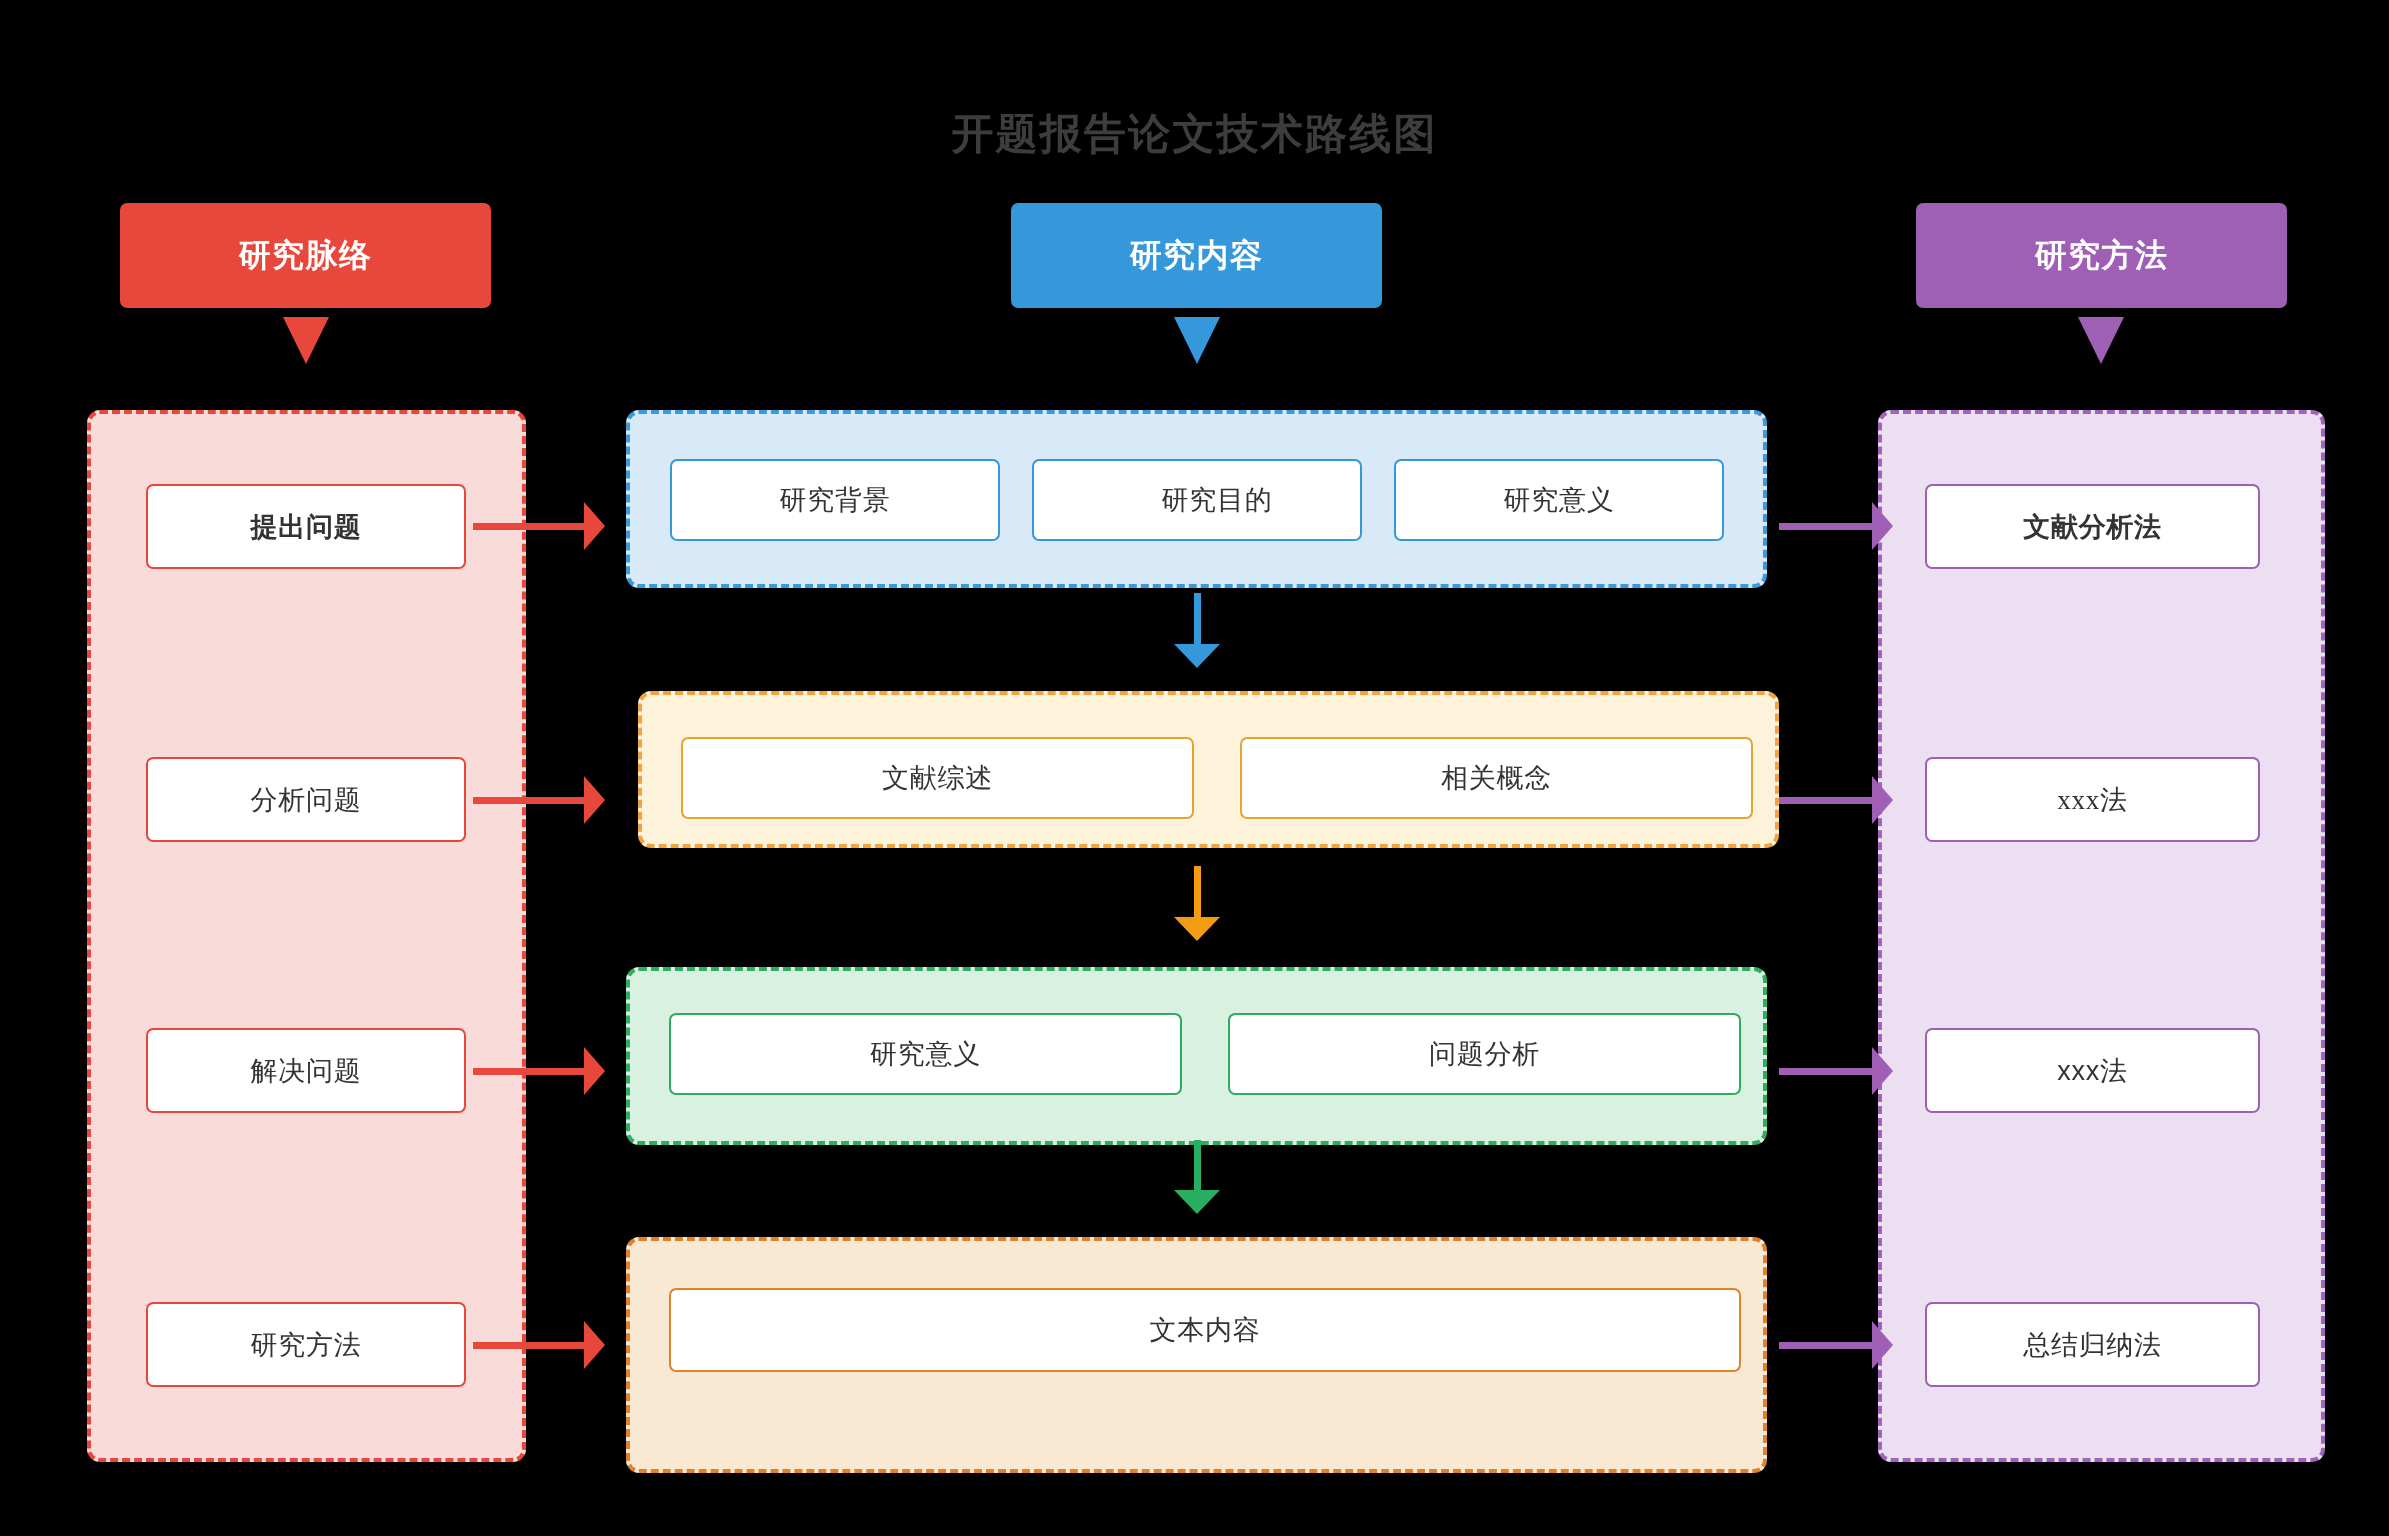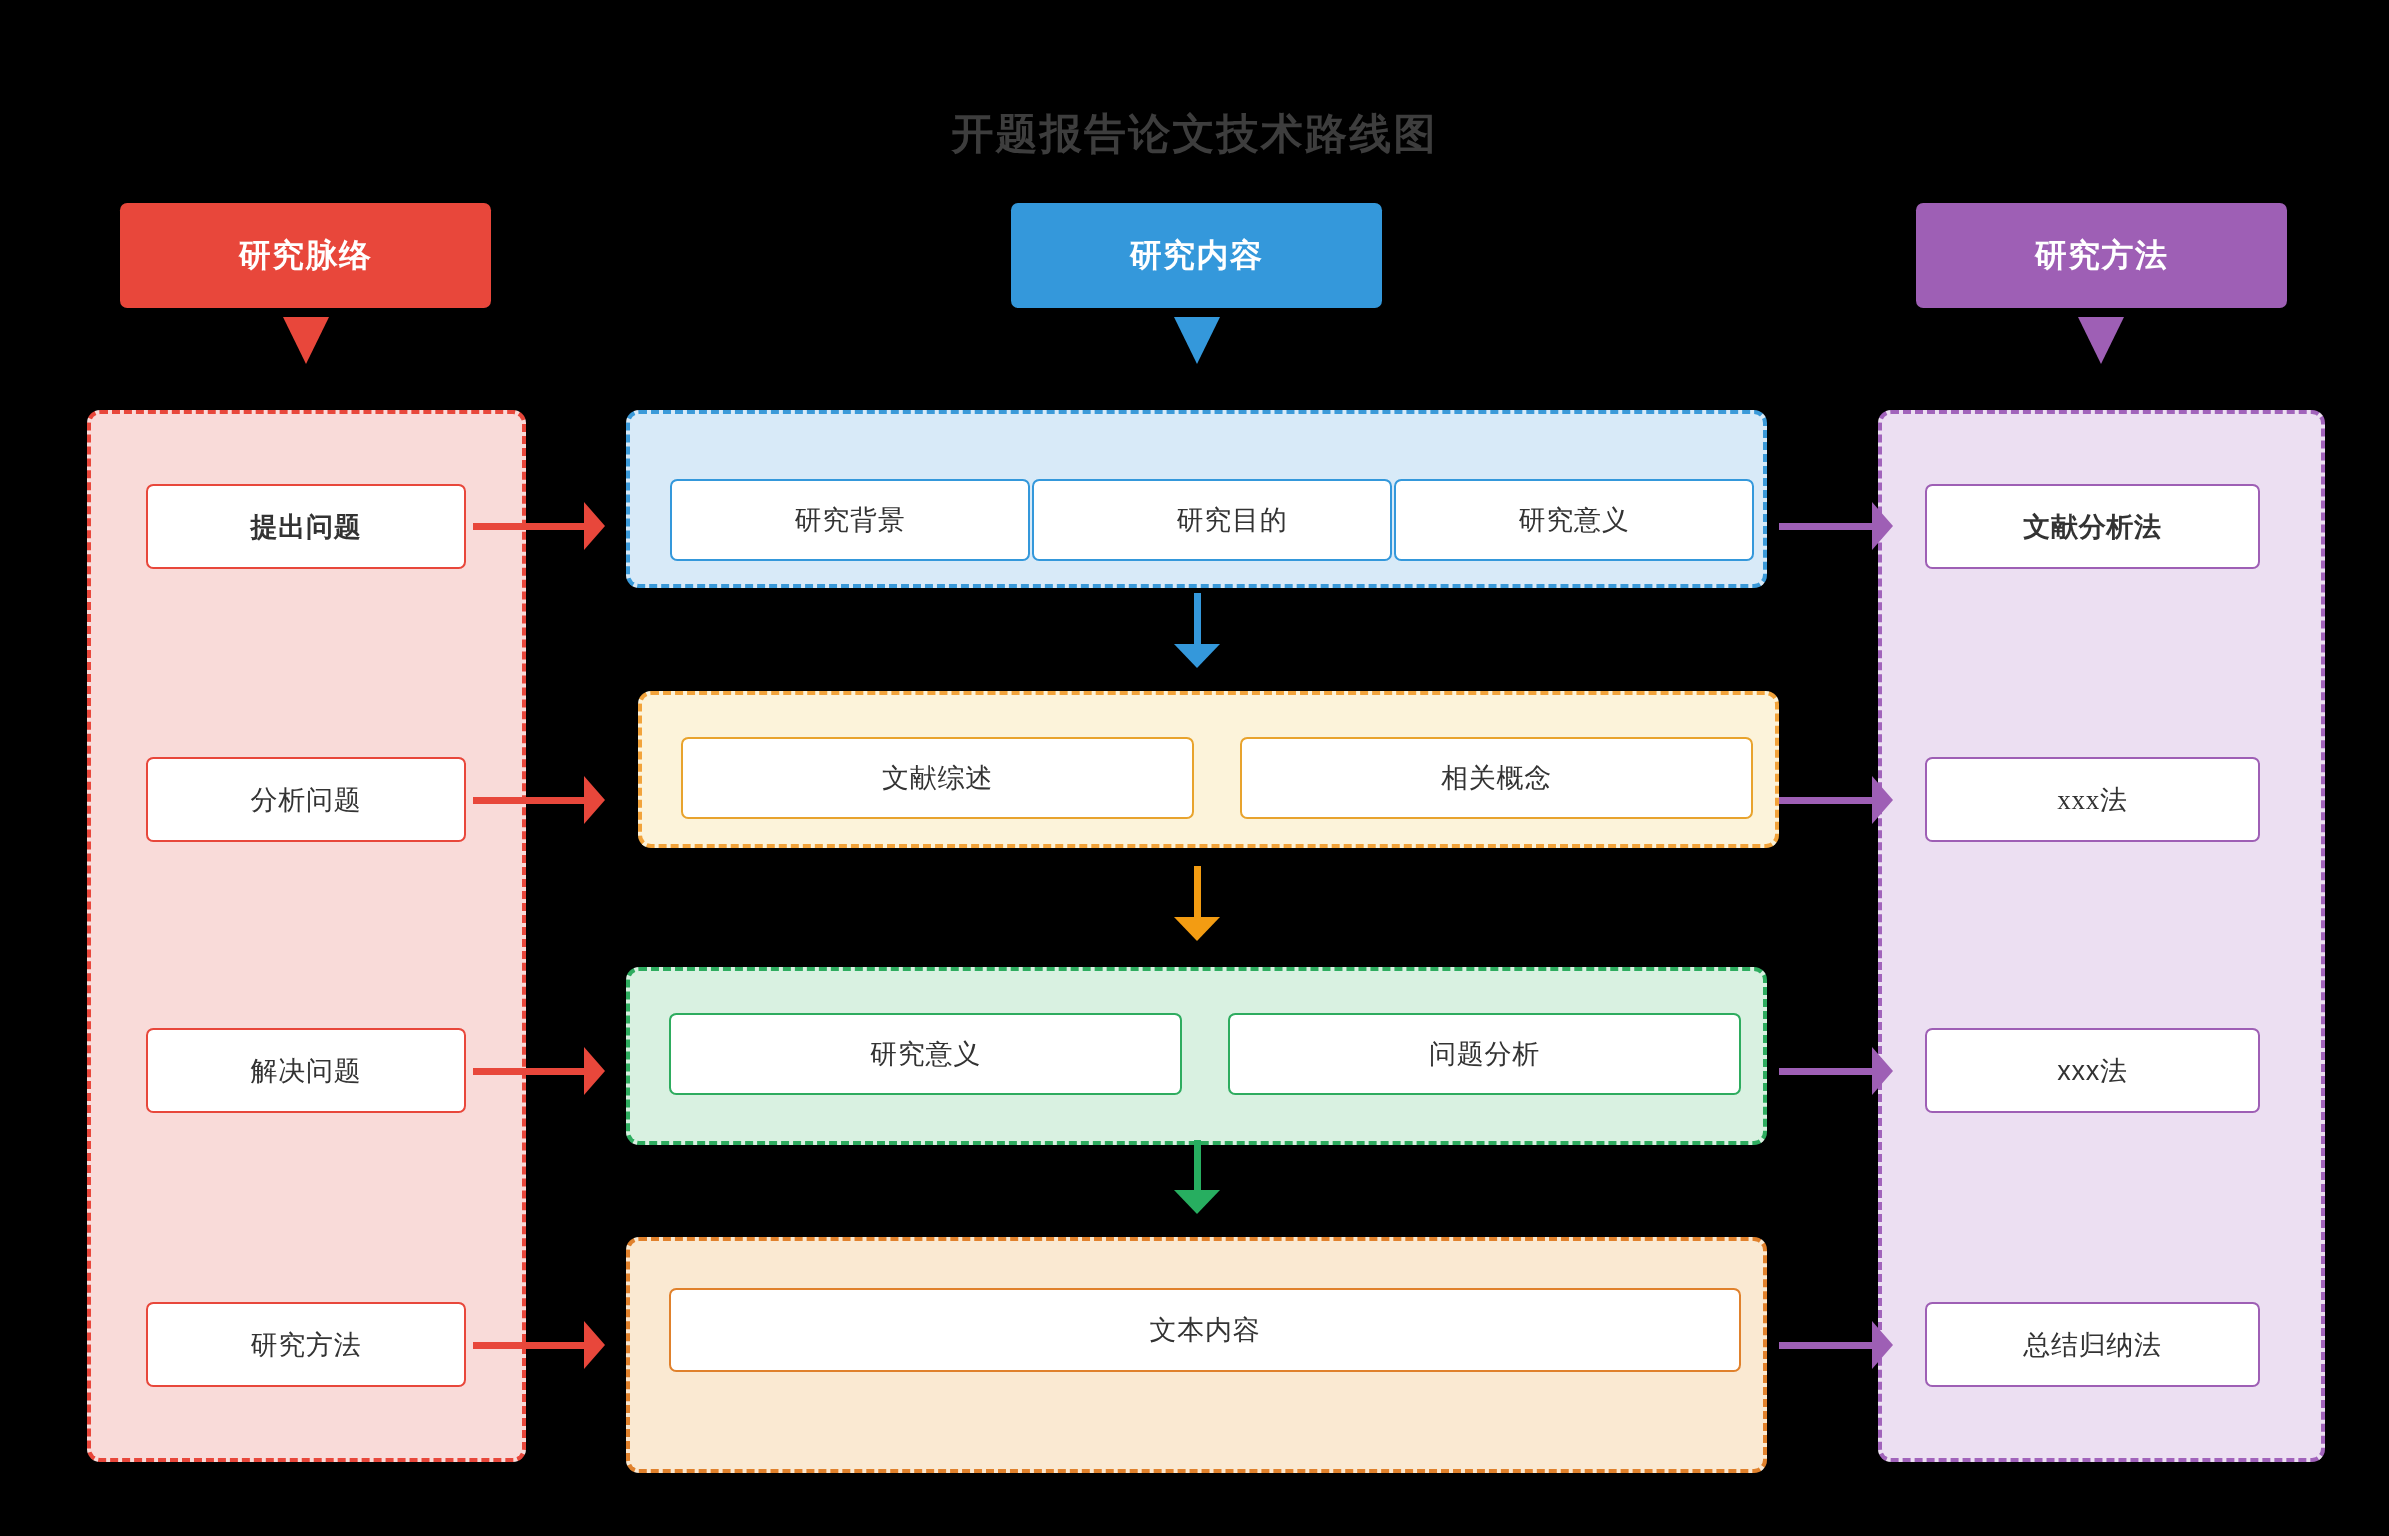--- a/index.html
+++ b/index.html
@@ -30,21 +30,21 @@
   .sec.s3{top:967px;height:178px;background:#d9f1e1;border:4.3px dashed #2eac5f;}
   .sec.s4{top:1237px;height:236px;background:#fae9d2;border:4.3px dashed #e0812c;}
   
   .node{position:absolute;background:#fff;border-radius:7.2px;box-sizing:border-box;
         display:flex;align-items:center;justify-content:center;
         font-size:27px;color:#333;letter-spacing:0.7px;}
   .grp.left .node{left:55px;width:320px;height:85px;border:2.9px solid #e8473b;}
   .grp.right .node{left:43px;width:335px;height:85px;border:2.9px solid #9e5fb5;}
   .n-row0{top:70px;font-weight:bold;} .n-row1{top:343px;font-family:Liberation Serif, serif;} .n-row2{top:614px;} .n-row3{top:888px;}
   .sec .node{height:82px;}
-  .sec.s1 .node{top:45px;width:360px;border:2.9px solid #3498db;margin-top:20px;}
+  .sec.s1 .node{top:45px;width:330px;border:2.9px solid #3498db;}
   .s1-b0{left:40px;} .s1-b1{left:402px;padding-left:40px;} .s1-b2{left:764px;}
   .sec.s2 .node{top:42px;width:513px;border:2.9px solid #e8a32d;}
   .sec.s3 .node{top:42px;width:513px;border:2.9px solid #2eac5f;}
   .sb-b0{left:39px;} .sb-b1{left:598px;}
   .sec.s4 .node{top:47px;left:39px;width:1072px;height:84px;border:2.9px solid #e0812c;}
   
   .stem-h{position:absolute;height:6.5px;}
   .head-r{position:absolute;width:0;height:0;border-top:24px solid transparent;border-bottom:24px solid transparent;}
   .a-red .stem-h{left:473px;width:111px;background:#e8473b;}
   .a-red .head-r{left:584px;border-left:21.5px solid #e8473b;}

